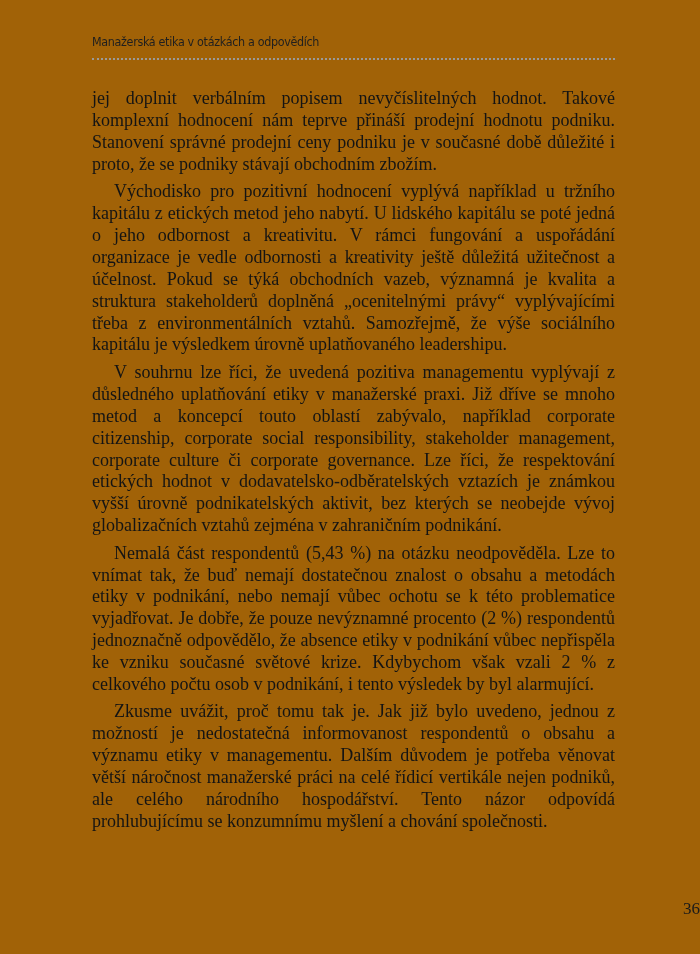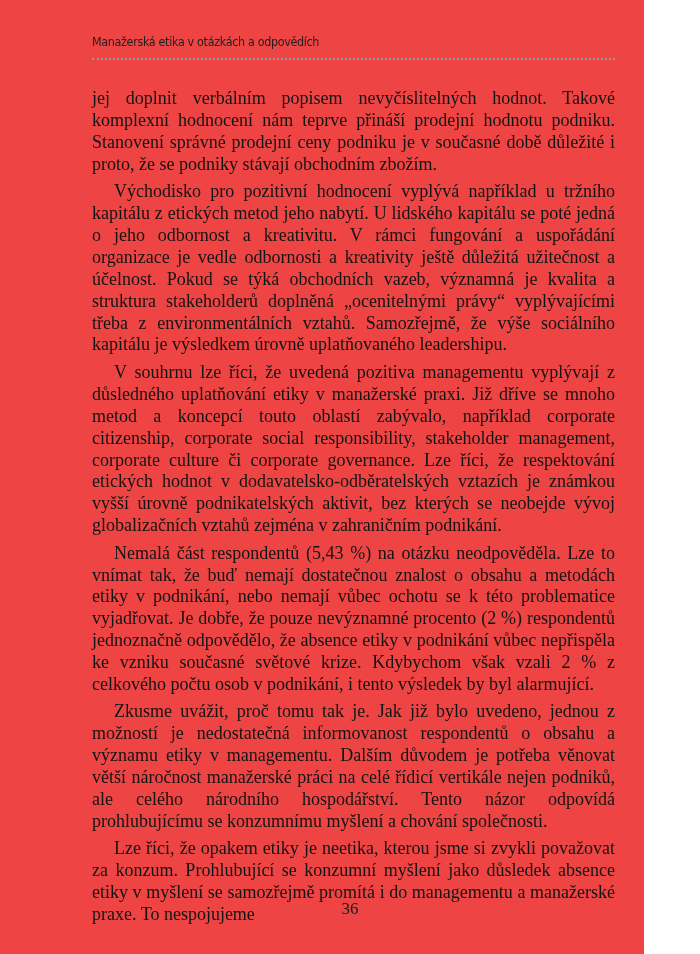--- a/index.html
+++ b/index.html
@@ -1,53 +1,52 @@
 <!DOCTYPE html>
 <html><head>
 <meta charset="utf-8">
 <style>
   html, body { margin: 0; padding: 0; background: #ffffff; }
   body { width: 700px; height: 954px; position: relative; overflow: hidden; }
-  .page { position: absolute; left: 0; top: 0; width: 644px; height: 954px; background: #ef4444; }
+  .page { position: absolute; left: 0; top: 0; width: 700px; height: 954px; background: #a16207; }
   .running-head {
     position: absolute; left: 92px; top: 35px; width: 523px;
     font-family: "DejaVu Sans", "Liberation Sans", sans-serif;
     font-size: 12px; letter-spacing: -0.35px; color: #1f1f1f;
     transform: scaleX(0.93); transform-origin: left top;
     white-space: nowrap;
   }
   .head-rule {
     position: absolute; left: 92px; top: 58px; width: 523px; height: 0;
     border-top: 2px dotted #9a9a9a;
   }
   .body-text {
     position: absolute; left: 92px; top: 88px; width: 523px;
     font-family: "Liberation Serif", "DejaVu Serif", serif;
     font-size: 18px; line-height: 21.9px; color: #141414;
     text-align: justify; hyphens: manual;
   }
   .body-text p { margin: 0 0 5.5px 0; text-indent: 22px; }
   .body-text p.cont { text-indent: 0; }
   .page-number {
-    position: absolute; left: 0; width: 700px; top: 899px; text-align: center;
+    position: absolute; left: 0; width: 700px; top: 899px; text-align: right;
     font-family: "Liberation Serif", "DejaVu Serif", serif;
     font-size: 17px; color: #1a1a1a;
     box-sizing: border-box;
   }
 </style>
 </head>
 <body>
 
 <div class="page">
   <div class="running-head">Manažerská etika v otázkách a odpovědích</div>
   <div class="head-rule"></div>
 
   <div class="body-text">
     <p class="cont">jej doplnit verbálním popisem nevyčíslitelných hodnot. Takové komplexní hodnocení nám teprve přináší prodejní hodnotu podniku. Stanovení správné prodejní ceny podniku je v současné době důležité i proto, že se podniky stávají obchodním zbožím.</p>
     <p>Východisko pro pozitivní hodnocení vyplývá například u tržního kapitálu z etických metod jeho nabytí. U lidského kapitálu se poté jedná o jeho odbornost a kreativitu. V rámci fungování a uspořádání organizace je vedle odbornosti a kreativity ještě důležitá užitečnost a účelnost. Pokud se týká obchodních vazeb, významná je kvalita a struktura stakeholderů doplněná „ocenitelnými právy“ vyplývajícími třeba z environmentálních vztahů. Samozřejmě, že výše sociálního kapitálu je výsledkem úrovně uplatňovaného leadershipu.</p>
     <p>V souhrnu lze říci, že uvedená pozitiva managementu vyplývají z důsledného uplatňování etiky v manažerské praxi. Již dříve se mnoho metod a koncepcí touto oblastí zabývalo, například corporate citizenship, corporate social responsibility, stakeholder management, corporate culture či corporate governance. Lze říci, že respektování etických hodnot v dodavatelsko-odběratelských vztazích je známkou vyšší úrovně podnikatelských aktivit, bez kterých se neobejde vývoj globalizačních vztahů zejména v zahraničním podnikání.</p>
     <p>Nemalá část respondentů (5,43 %) na otázku neodpověděla. Lze to vnímat tak, že buď nemají dostatečnou znalost o obsahu a metodách etiky v podnikání, nebo nemají vůbec ochotu se k této problematice vyjadřovat. Je dobře, že pouze nevýznamné procento (2 %) respondentů jednoznačně odpovědělo, že absence etiky v podnikání vůbec nepřispěla ke vzniku současné světové krize. Kdybychom však vzali 2 % z celkového počtu osob v podnikání, i tento výsledek by byl alarmující.</p>
     <p>Zkusme uvážit, proč tomu tak je. Jak již bylo uvedeno, jednou z možností je nedostatečná informovanost respondentů o obsahu a významu etiky v managementu. Dalším důvodem je potřeba věnovat větší náročnost manažerské práci na celé řídicí vertikále nejen podniků, ale celého národního hospodářství. Tento názor odpovídá prohlubujícímu se konzumnímu myšlení a chování společnosti.</p>
-    <p>Lze říci, že opakem etiky je neetika, kterou jsme si zvykli považovat za konzum. Prohlubující se konzumní myšlení jako důsledek absence etiky v myšlení se samozřejmě promítá i do managementu a manažerské praxe. To nespojujeme</p>
   </div>
 
   <div class="page-number">36</div>
 </div>
 
 </body></html>

